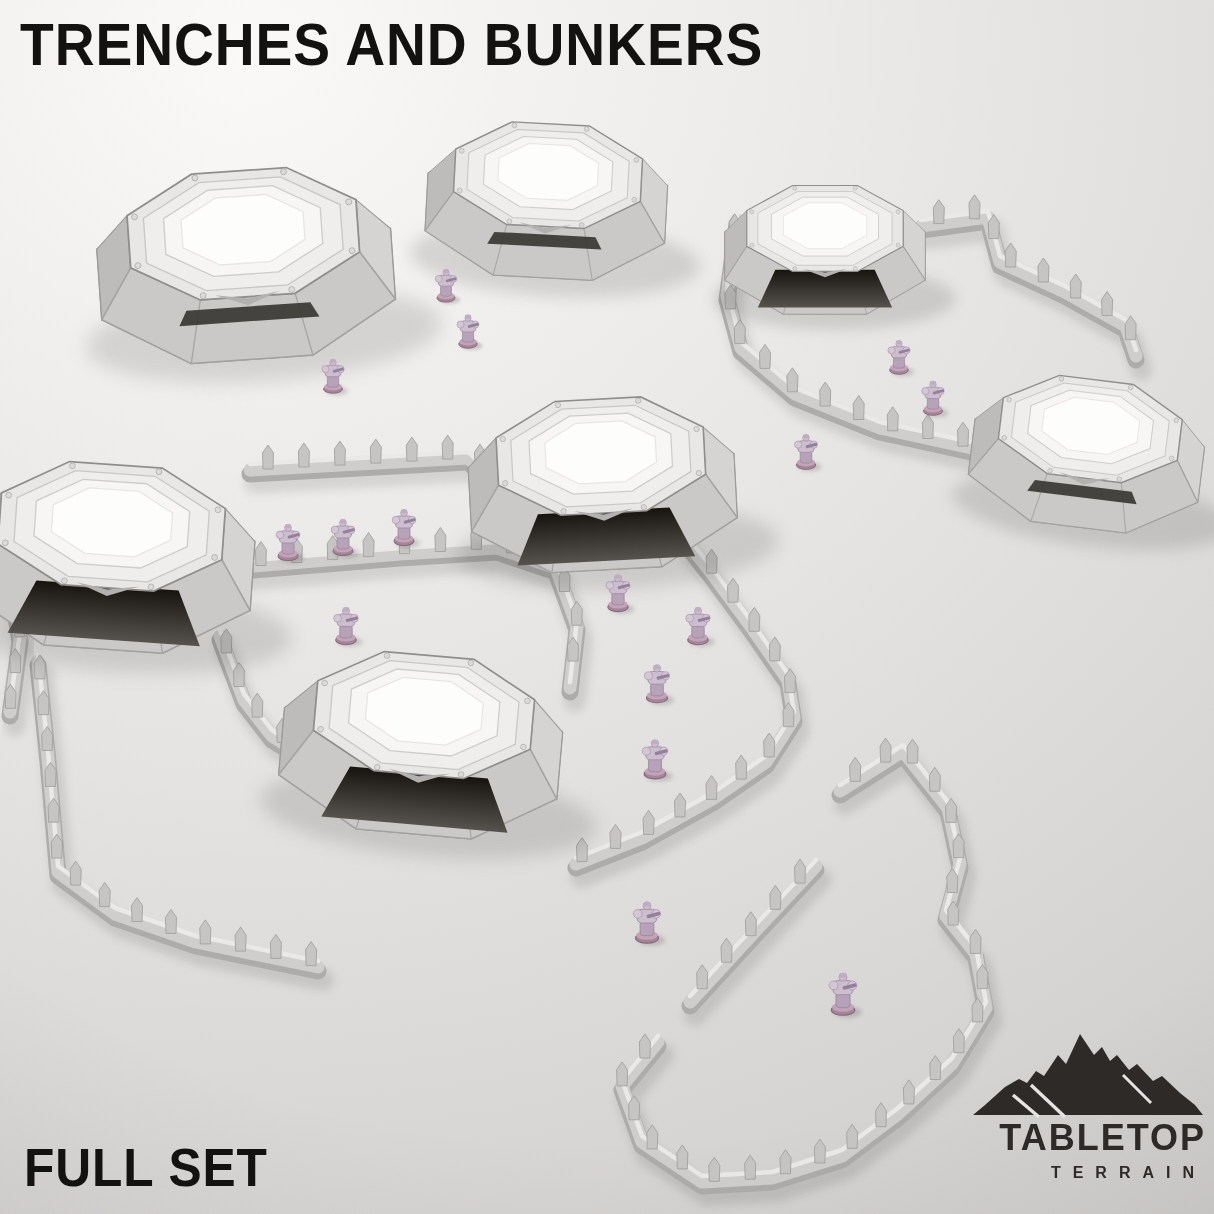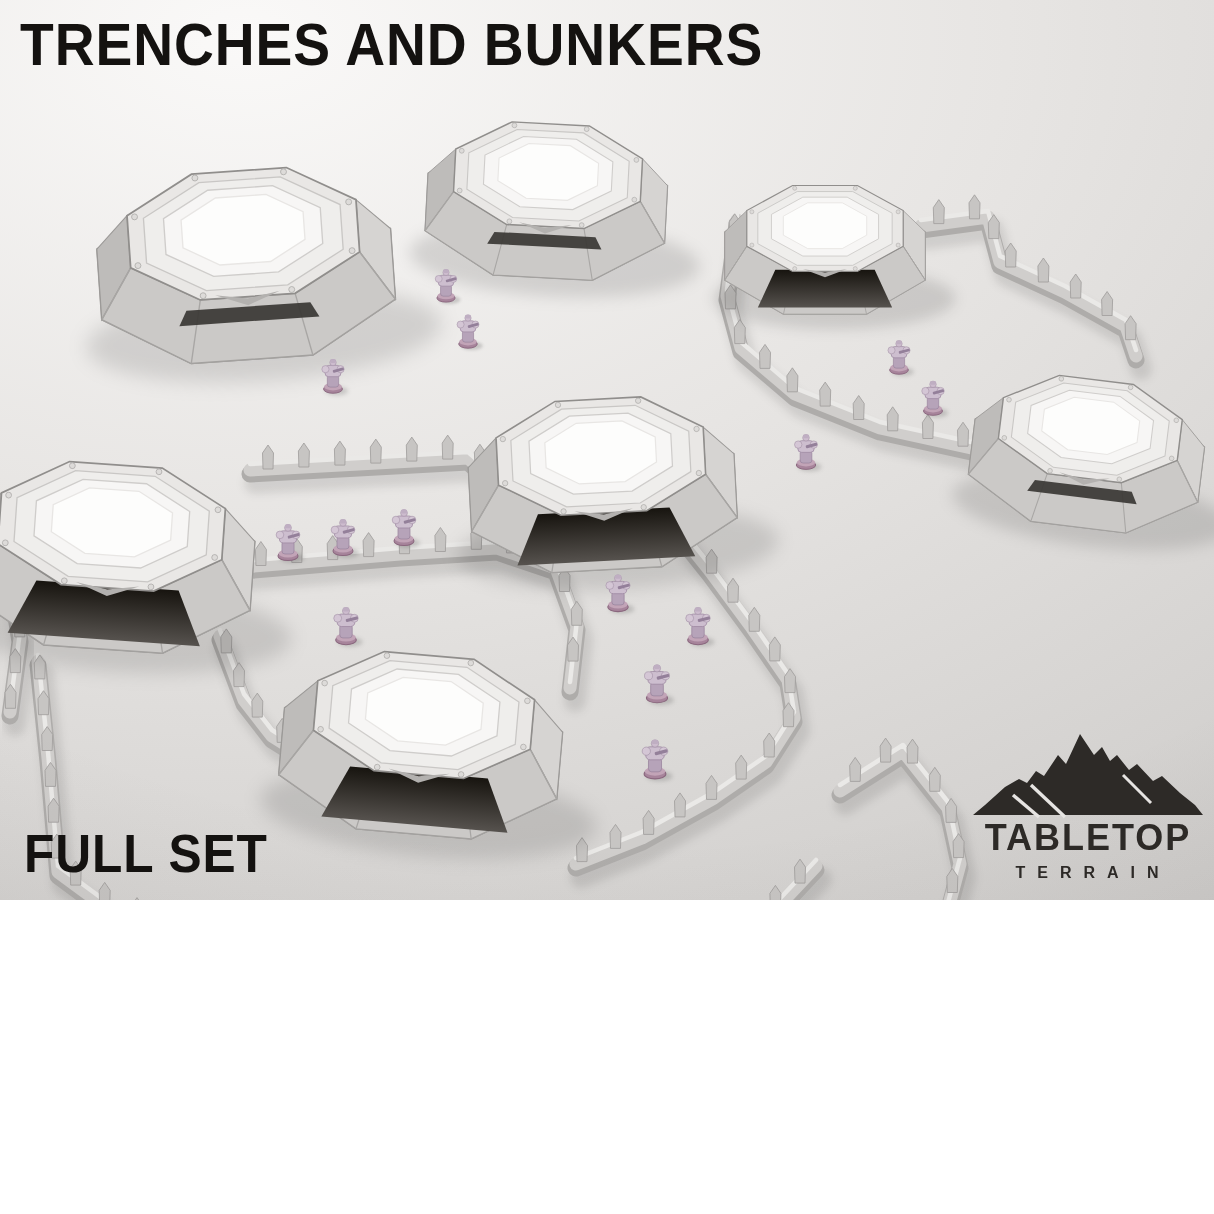--- a/index.html
+++ b/index.html
@@ -1,36 +1,36 @@
 <!DOCTYPE html>
 <html><head>
 <meta charset="utf-8">
 <style>
   html,body{margin:0;padding:0;background:#ffffff;}
   .stage{
-    position:relative;width:1214px;height:900px;overflow:hidden;
+    position:relative;width:1214px;height:1214px;overflow:hidden;
     background:radial-gradient(150% 130% at 20% 4%, var(--bg1,#faf9f8) 0%, var(--bg2,#e7e5e3) 42%, var(--bg3,#c9c7c5) 100%);
     font-family:"Liberation Sans", sans-serif;
   }
   .stage::after{
     content:"";position:absolute;inset:0;z-index:1;pointer-events:none;
     background:radial-gradient(120% 95% at 50% 35%, rgba(0,0,0,0) 62%, rgba(55,50,48,0.10) 100%);
   }
   #scene{position:absolute;left:0;top:0;z-index:0;}
   h1.title{
     position:absolute;top:12px;left:20px;margin:0;z-index:2;
     font-size:60px;font-weight:700;letter-spacing:1px;line-height:1.1;
     color:var(--text,#141210);transform:scaleX(.92);transform-origin:left top;white-space:nowrap;
   }
   .subtitle{
     position:absolute;bottom:16px;left:24px;z-index:2;
     font-size:54px;font-weight:700;letter-spacing:1px;
     color:var(--text,#141210);transform:scaleX(.92);transform-origin:left bottom;white-space:nowrap;
   }
-  .brand{position:absolute;right:8px;bottom:18px;width:236px;text-align:center;z-index:2;color:var(--logo,#2d2a27);}
+  .brand{position:absolute;right:8px;bottom:32px;width:236px;text-align:right;z-index:2;color:var(--logo,#2d2a27);}
   .mountain{display:block;width:232px;height:96px;margin:0 auto;}
   .brand-name{font-size:36px;font-weight:700;letter-spacing:2px;margin-top:-2px;white-space:nowrap;}
   .brand-tagline{font-size:16px;font-weight:700;letter-spacing:12px;margin-top:5px;padding-left:10px;white-space:nowrap;}
 </style>
 </head>
 <body>
 
 <div class="stage" style="--text: #141210; --logo: #2d2a27; --bg1: #faf9f8; --bg2: #e7e5e3; --bg3: #c9c7c5;">
 
   <svg id="scene" width="1214" height="1214" viewBox="0 0 1214 1214">

